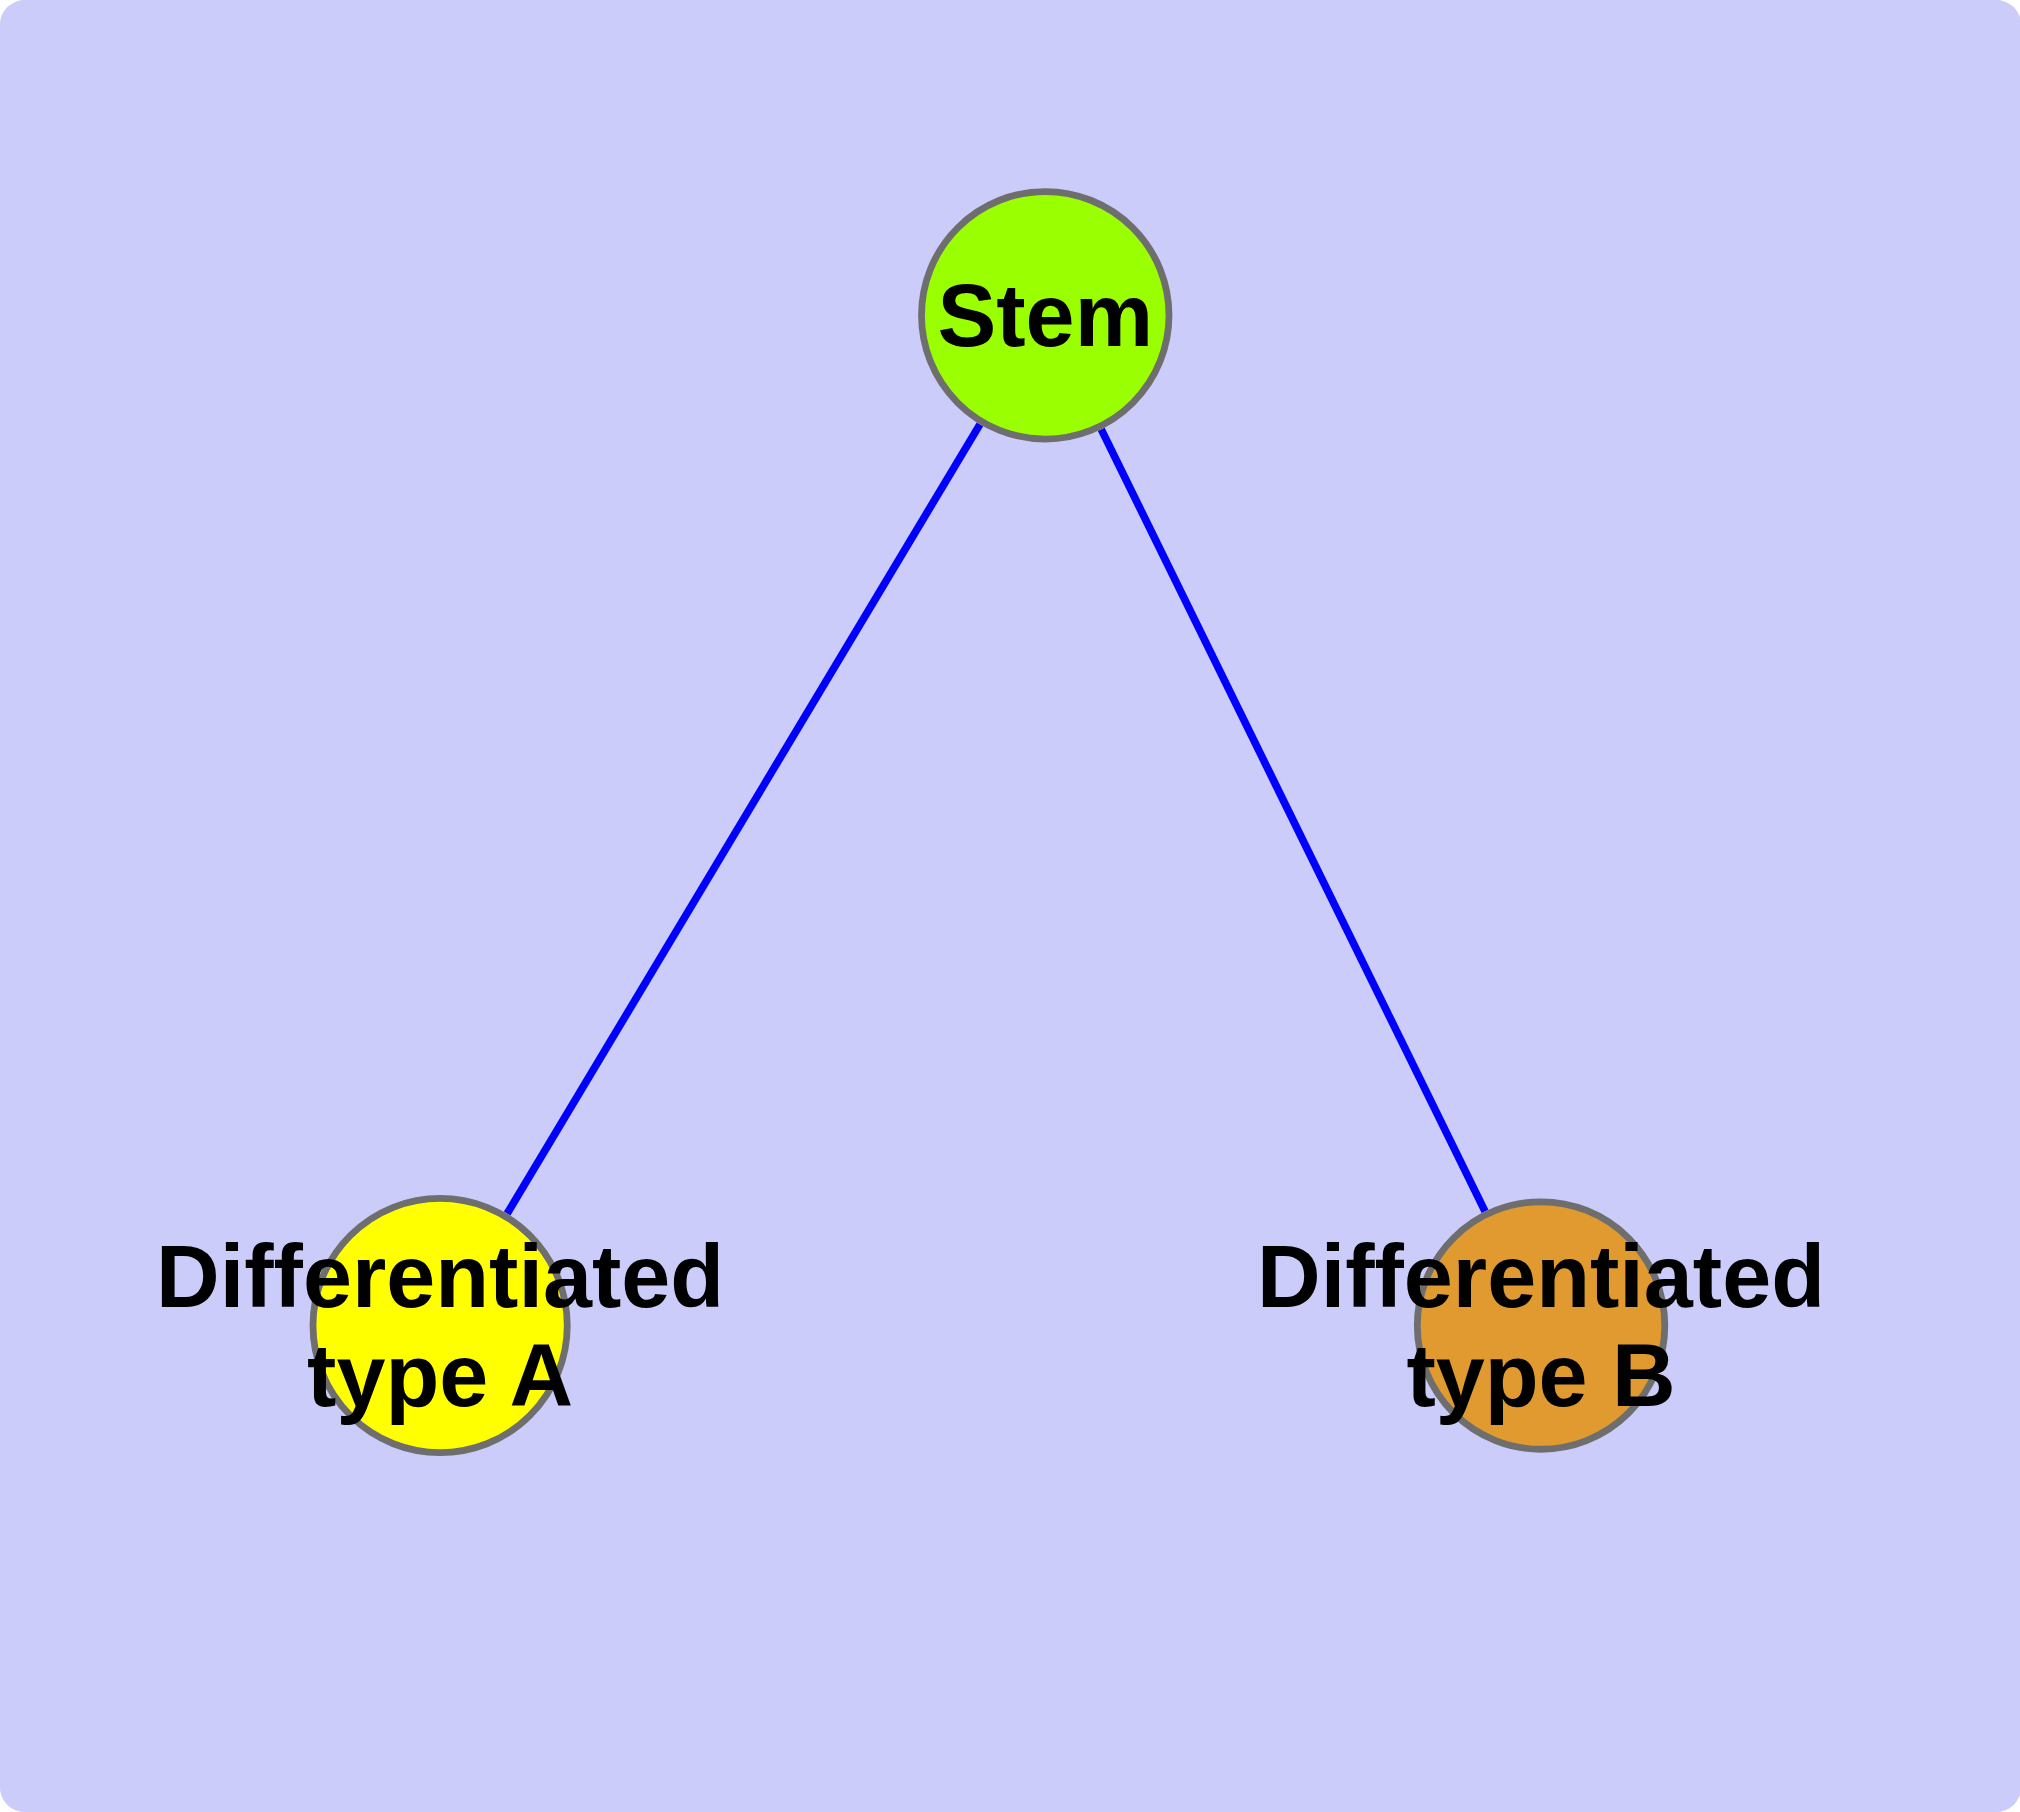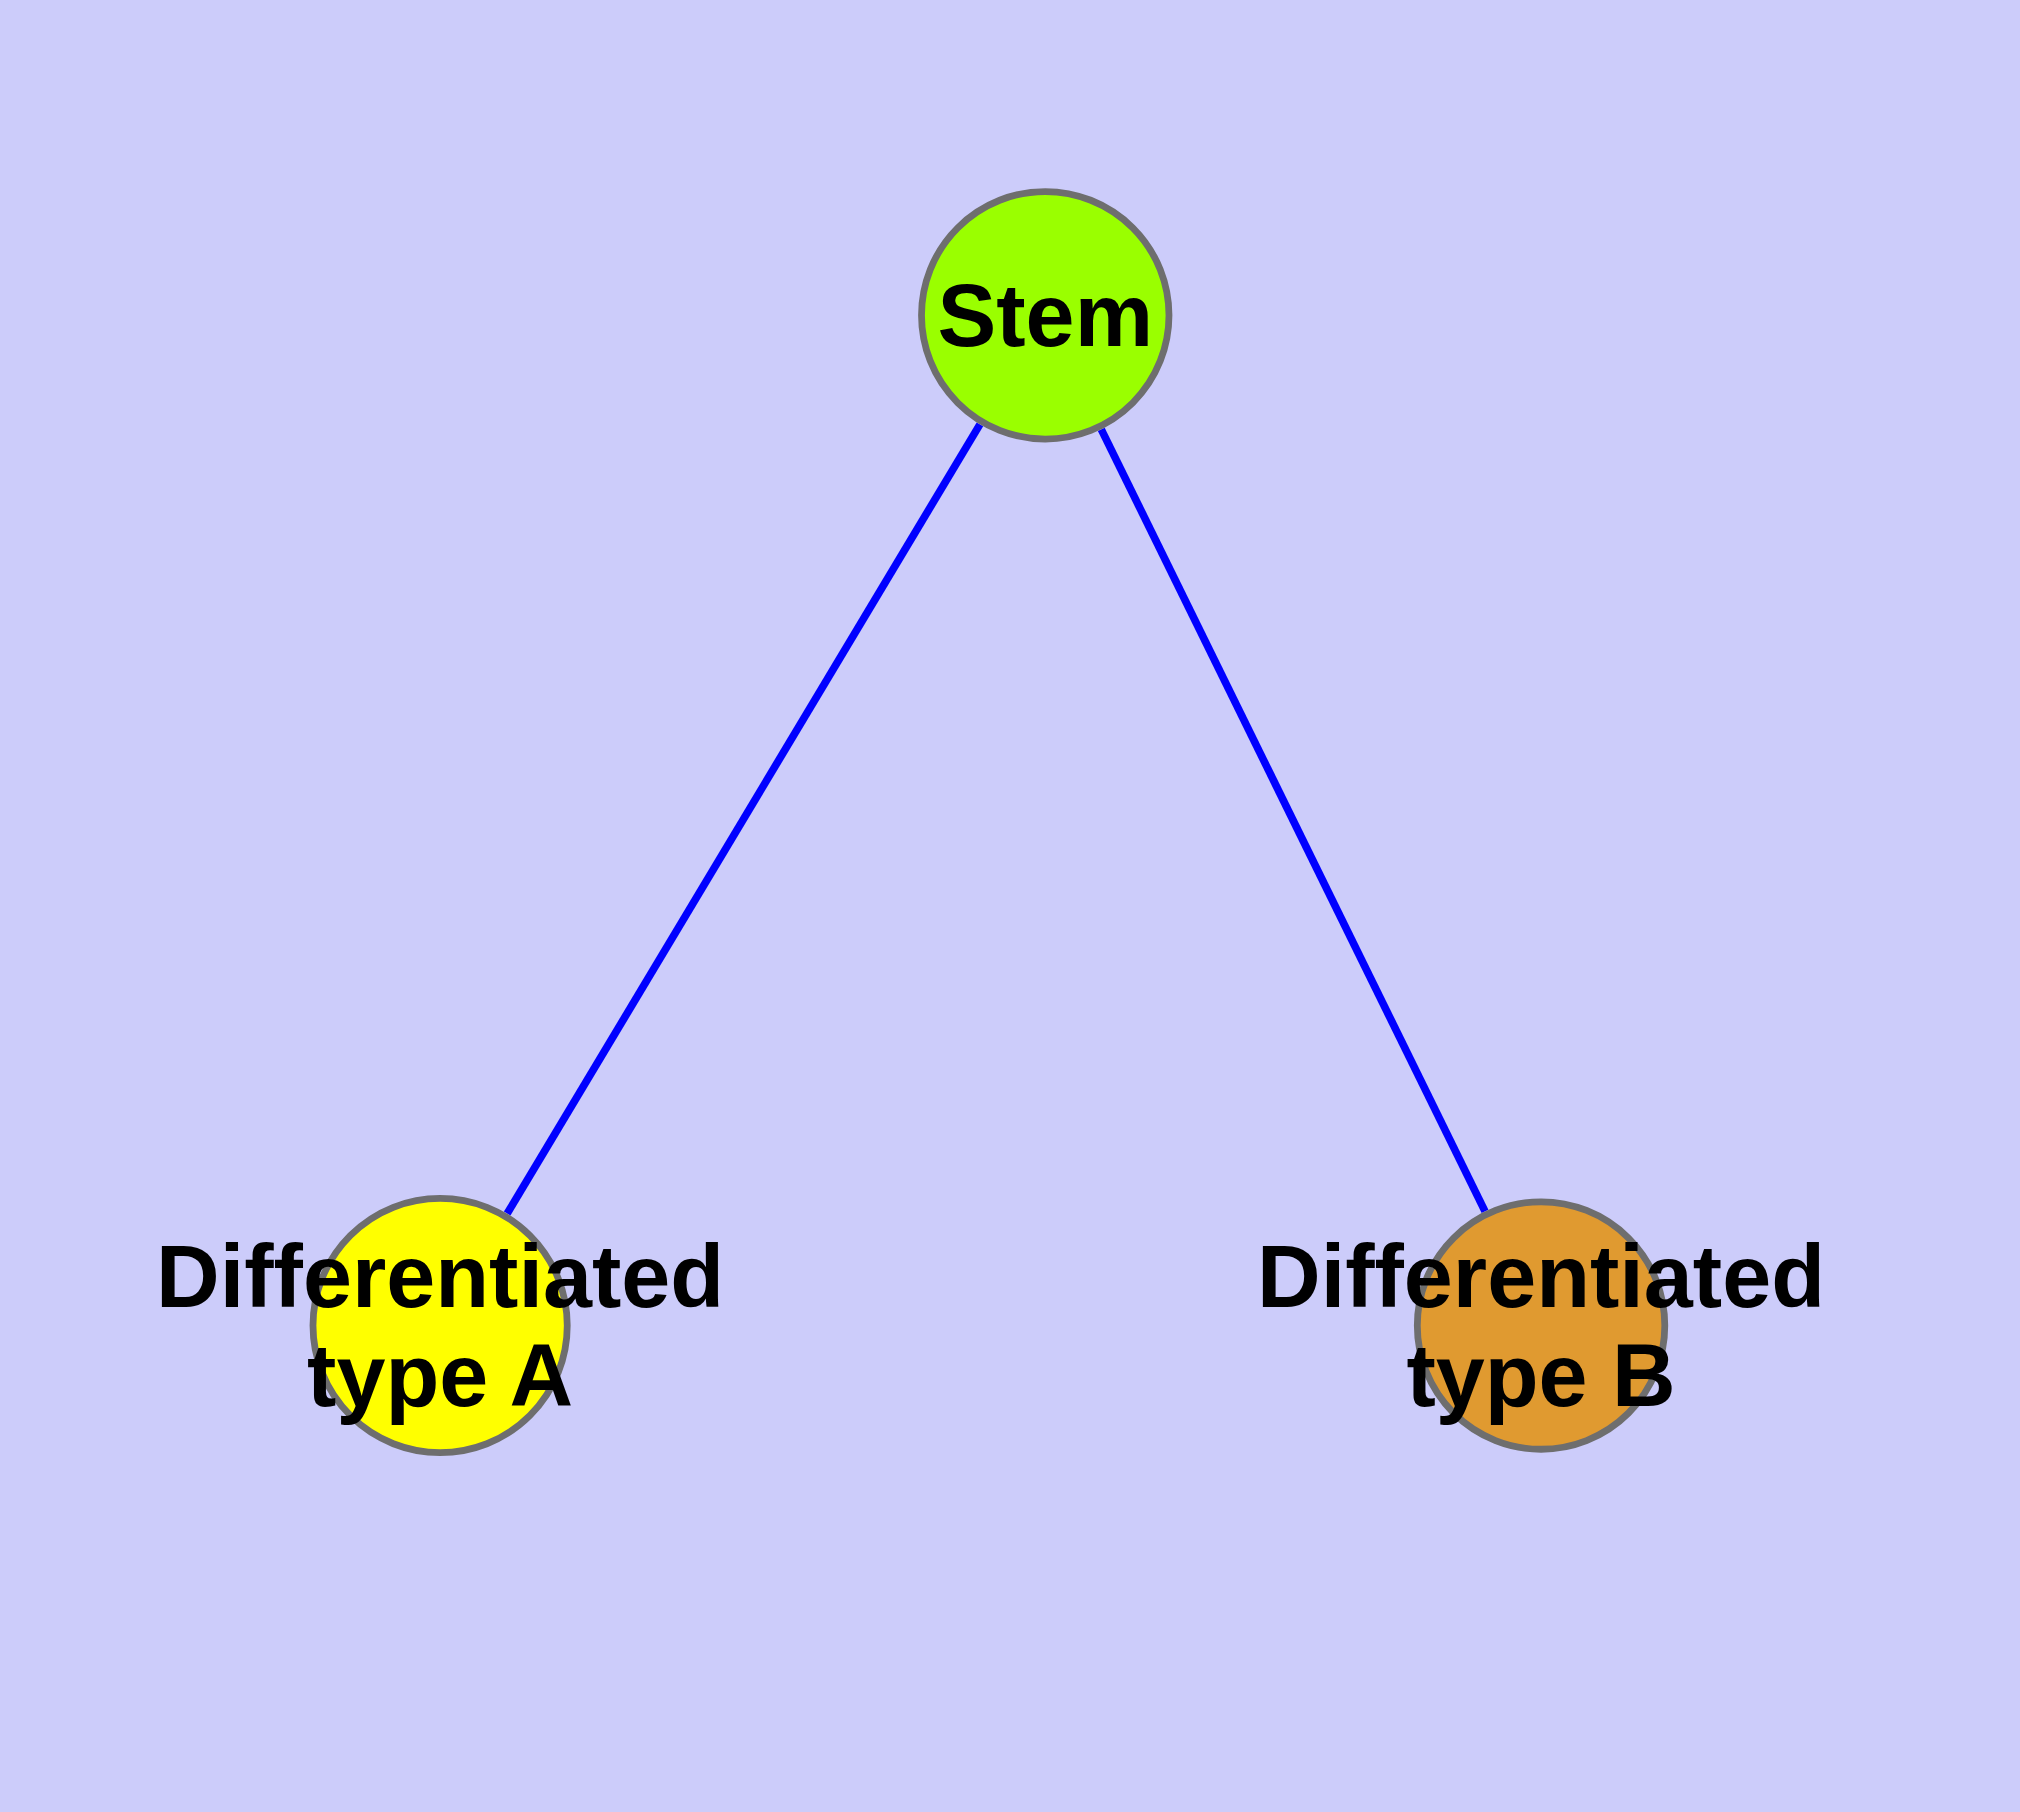--- a/index.html
+++ b/index.html
@@ -27,21 +27,21 @@
     font-weight: bold;
     fill: #000000;
     text-anchor: middle;
     dominant-baseline: auto;
     paint-order: normal;
   }
 </style>
 </head>
 <body>
 
-<div id="canvas-root" style="width: 2021px; height: 1812px; background: rgb(204, 204, 250);">
+<div id="canvas-root" style="width: 2021px; height: 1812px; background: rgb(204, 204, 250); border-radius: 25px;">
   <svg id="graph-svg" viewBox="0 0 2384 2138" xmlns="http://www.w3.org/2000/svg" style="width: 2021px; height: 1812px;">
 
     <rect id="bg-rect" x="0" y="0" width="2384" height="2138" fill="#ccccfa"></rect>
 
     <g id="edge-layer">
         <line x1="1155.9209112943256" y1="500.6810556542912" x2="598.134531071159" y2="1431.8874495282612" stroke="#0000ff" stroke-width="9" stroke-linecap="butt"></line>
         <line x1="1299.0860823489315" y1="506.65745326483136" x2="1751.9139176510685" y2="1429.3425467351685" stroke="#0000ff" stroke-width="9" stroke-linecap="butt"></line>
       </g>
     <g id="node-layer">
         <circle cx="1233" cy="372" r="146" fill="#9aff00" stroke="#6e6e6e" stroke-width="8"></circle>

